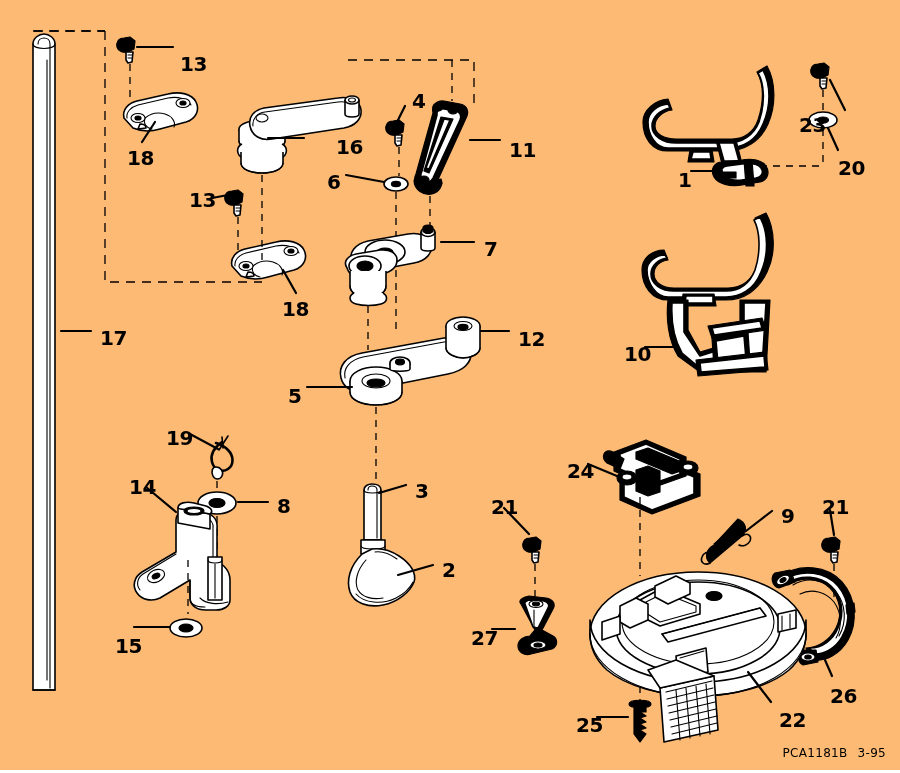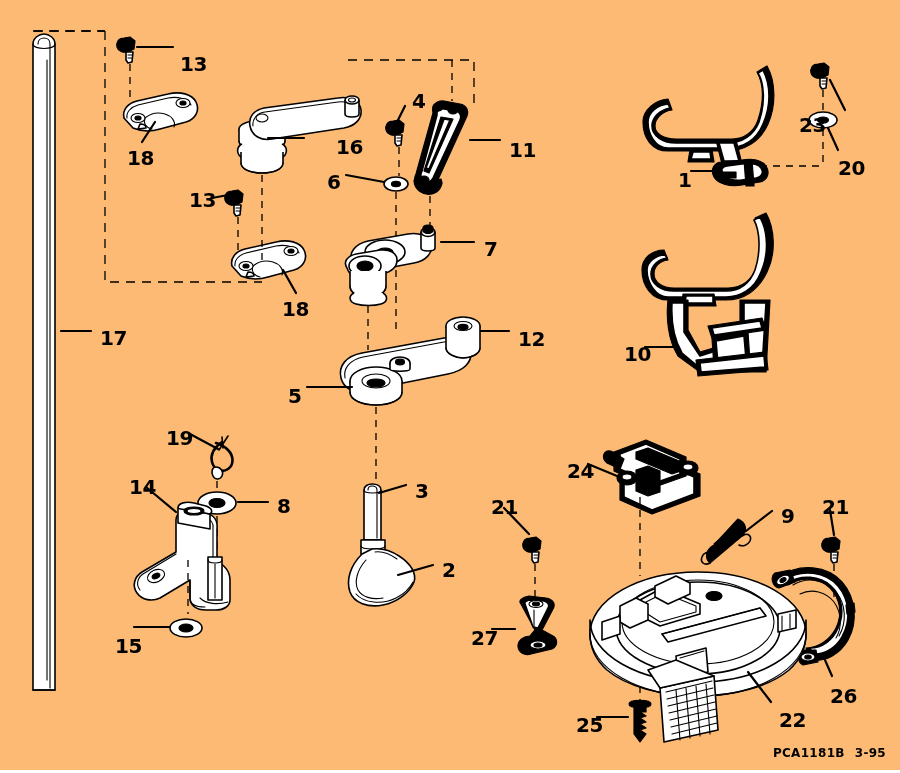--- a/index.html
+++ b/index.html
@@ -31,21 +31,21 @@
     color: #000000;
     line-height: 1;
     white-space: nowrap;
     letter-spacing: -0.5px;
   }
   #catalog-code {
     position: absolute;
     right: 14px;
     bottom: 10px;
     font-family: "DejaVu Sans", sans-serif;
-    font-weight: bold;
+    font-weight: normal;
     font-size: 12px;
     color: #000000;
     letter-spacing: 0.3px;
   }
   #catalog-code .rev {
     margin-left: 10px;
   }
 </style>
 </head>
 <body>

